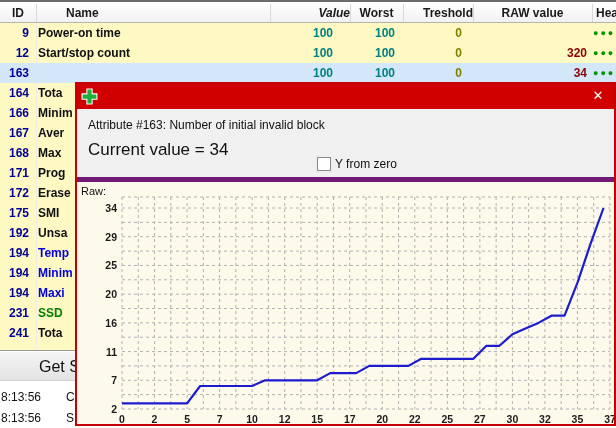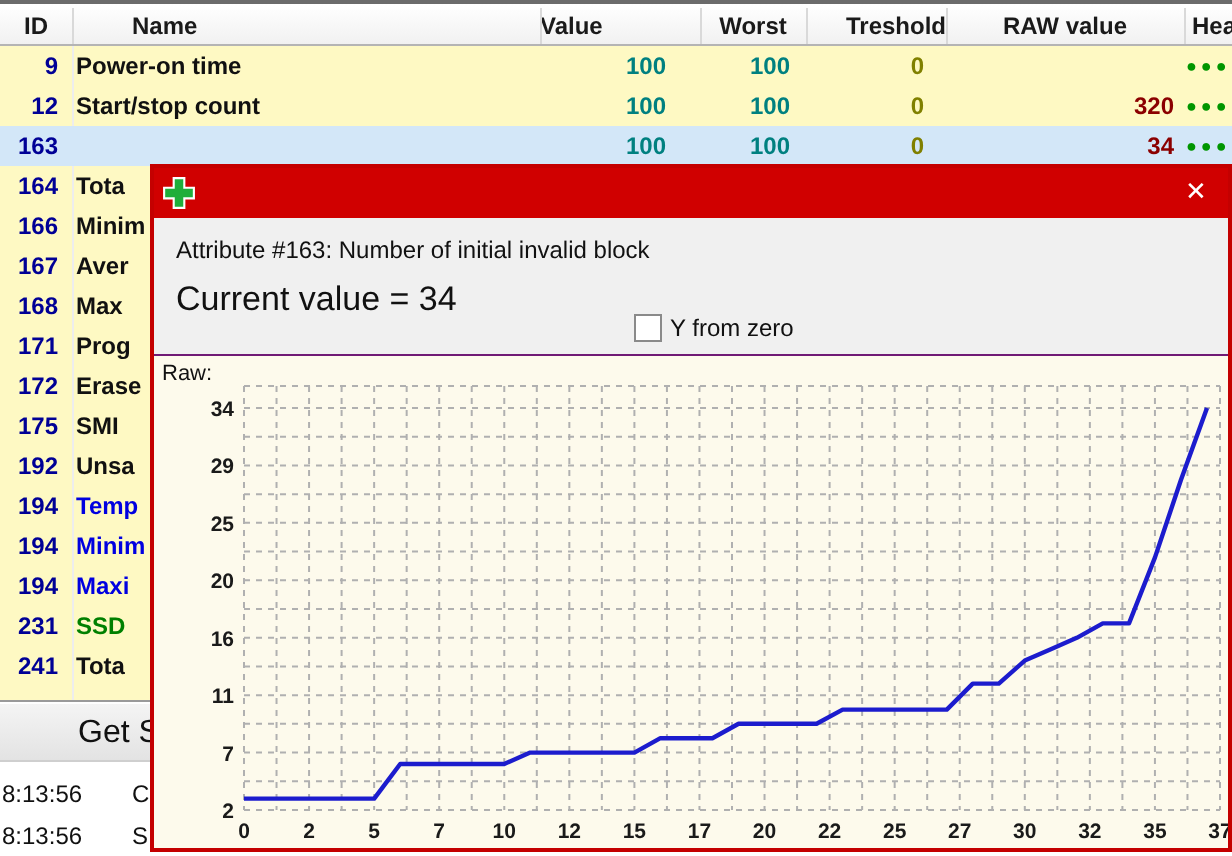--- a/index.html
+++ b/index.html
@@ -17,21 +17,21 @@
   .trow .cell{position:absolute;top:0;height:20px;white-space:nowrap;overflow:hidden;}
   .c-id{left:0;width:29px;text-align:right;color:#000096;}
   .c-name{left:38px;width:232px;color:#111;}
   .c-value{left:270px;width:63px;text-align:right;color:#008080;}
   .c-worst{left:333px;width:62px;text-align:right;color:#008080;}
   .c-tresh{left:395px;width:67px;text-align:right;color:#808000;}
   .c-raw{left:462px;width:125px;text-align:right;color:#8b0000;}
   .c-health{left:593px;width:23px;color:#009600;font-size:9px;letter-spacing:2px;}
   .h-id{left:0;width:36px;text-align:center;}
   .h-name{left:66px;}
-  .h-value{left:270px;width:80px;text-align:left;}
+  .h-value{left:270px;width:80px;text-align:right;font-style:italic;}
   .h-worst{left:350px;width:53px;text-align:center;}
   .h-tresh{left:403px;width:70px;text-align:right;}
   .h-raw{left:473px;width:119px;text-align:center;}
   .h-health{left:596px;width:20px;}
   .vline{position:absolute;top:23px;width:1px;height:327px;background:#ededed;}
   
   .divider1{position:absolute;left:0;top:350px;width:616px;height:1px;background:#9a9a9a;}
   .divider2{position:absolute;left:0;top:351px;width:616px;height:1px;background:#ffffff;}
   .btnpanel{position:absolute;left:0;top:352px;width:616px;height:29px;background:linear-gradient(#f4f4f4,#e3e3e3);border-bottom:1px solid #cfcfcf;box-sizing:border-box;}
   .getsmart{position:absolute;left:39px;top:6px;font-size:16px;color:#111;background:none;border:none;padding:0;cursor:pointer;font-family:inherit;}
@@ -44,21 +44,21 @@
           border:2px solid #c40000;box-sizing:border-box;background:#f0f0f0;}
   .titlebar{position:absolute;left:0;top:0;width:537px;height:25px;background:#d00000;}
   .titlebar .ttl{position:absolute;left:24px;top:5px;font-size:12px;color:#ffffff;white-space:nowrap;}
   .appicon{position:absolute;left:4px;top:4px;width:17px;height:17px;}
   .closex{position:absolute;right:8px;top:4px;width:16px;height:16px;color:#ffffff;font-size:13px;line-height:16px;text-align:center;cursor:pointer;}
   .info1{position:absolute;left:11px;top:34px;font-size:12px;color:#111;}
   .info2{position:absolute;left:11px;top:56px;font-size:17px;color:#111;}
   .cbwrap{position:absolute;left:240px;top:73px;height:14px;}
   .cbbox{position:absolute;left:0;top:0;width:12px;height:12px;background:#fff;border:1px solid #8a8a8a;}
   .cblabel{position:absolute;left:18px;top:0px;font-size:12px;color:#111;white-space:nowrap;}
-  .chartpanel{position:absolute;left:0;top:93px;width:537px;height:247px;background:#fdfaec;border-top:1px solid #701a75;box-sizing:border-box;}
+  .chartpanel{position:absolute;left:0;top:93px;width:537px;height:247px;background:#fdfaec;border-top:5px solid #701a75;box-sizing:border-box;}
   .rawlabel{position:absolute;left:4px;top:3px;font-size:11px;color:#111;}
   svg text{font-family:"Liberation Sans","DejaVu Sans",sans-serif;font-size:10.5px;font-weight:bold;fill:#1a1a1a;}
 </style>
 </head>
 <body>
 
 <div class="screen">
 
   <div class="thead">
     <div class="cell h-id">ID</div>

